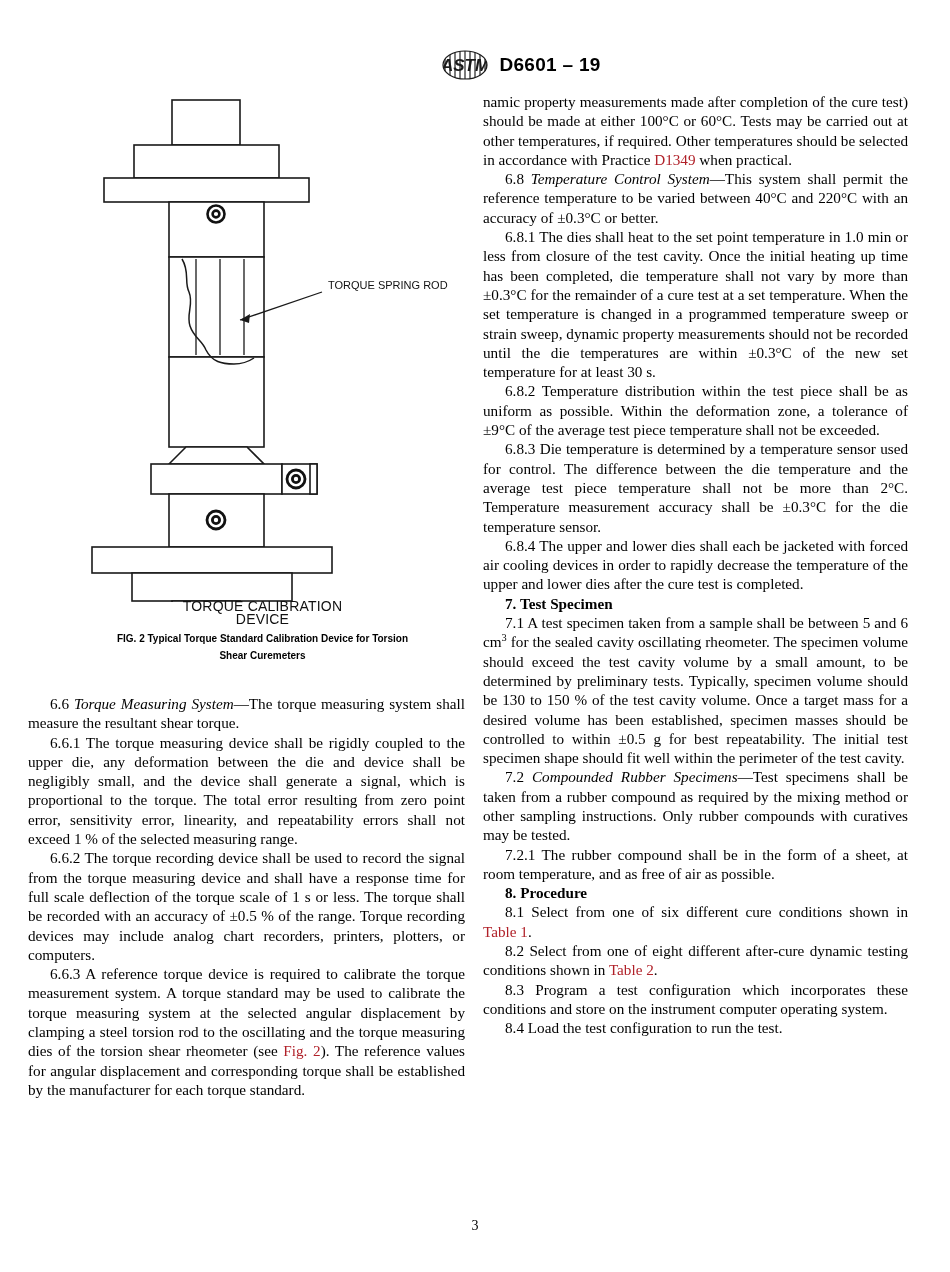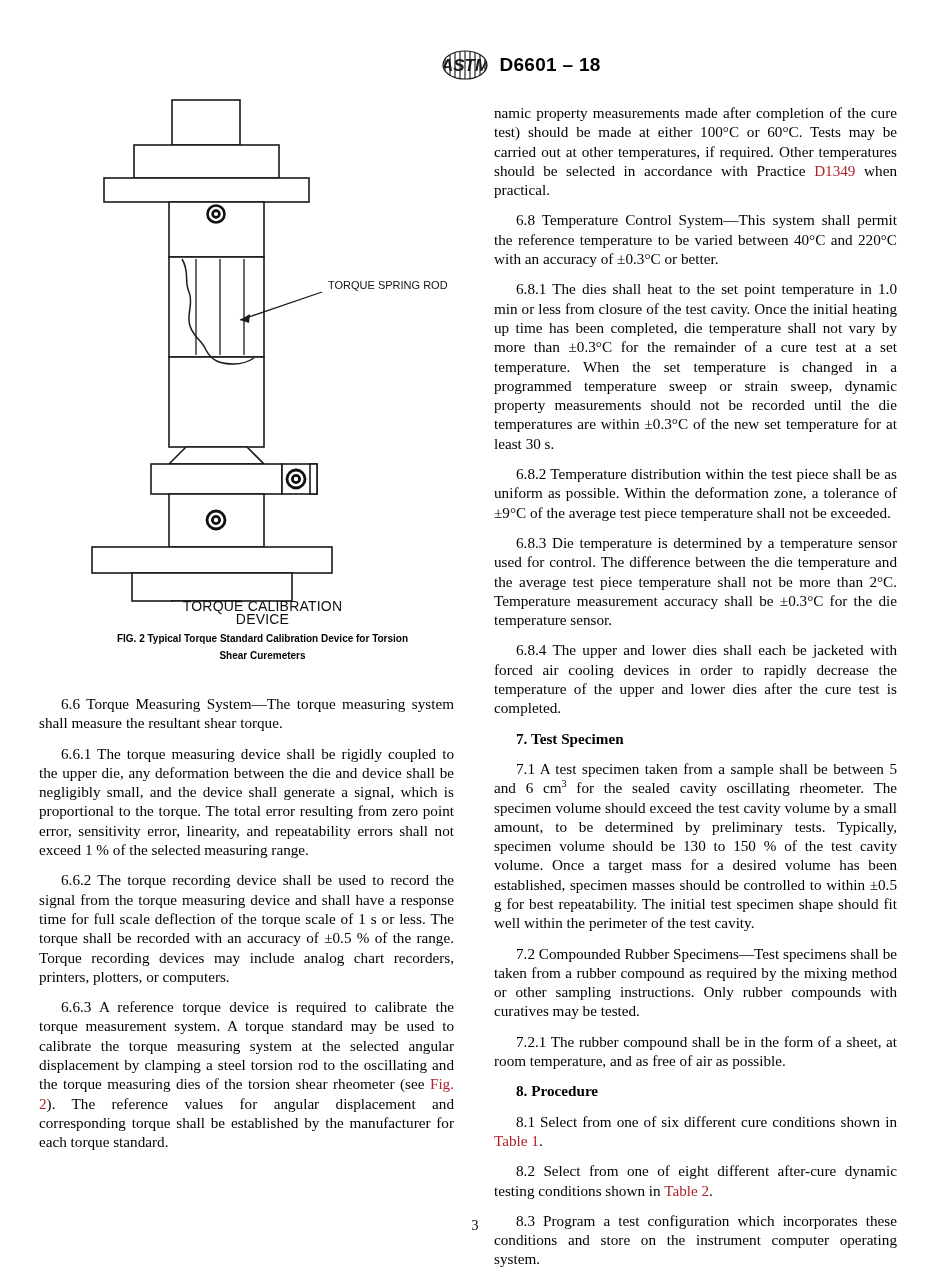--- a/index.html
+++ b/index.html
@@ -50,37 +50,37 @@
     top: 92px;
     width: 437px;
     text-align: justify;
     font-size: 15.2px;
     line-height: 19.3px;
   }
   .col-left  { left: 28px; }
   .col-right { left: 483px; width: 425px; }
 
   .col p {
-    margin: 11px;
+    margin: 0;
     text-indent: 22px;
     text-align: justify;
     text-justify: inter-word;
   }
   .col p.noindent { text-indent: 0; }
 
   .sec-head {
     font-weight: bold;
     margin-top: 11px;
     margin-bottom: 2px;
     text-indent: 0;
     font-size: 15.2px;
   }
   .gap { margin-top: 10px; }
 
-  .ital { }
+  .ital { font-style: italic; }
   .link { color: #b02028; }
   sup { font-size: 0.68em; vertical-align: super; line-height: 0; }
 
   
   .figure-block {
     position: absolute;
     left: 28px;
     top: 96px;
     width: 437px;
   }
@@ -146,21 +146,21 @@
           <line x1="29" y1="0" x2="29" y2="30"></line>
           <line x1="34" y1="0" x2="34" y2="30"></line>
           <line x1="39" y1="0" x2="39" y2="30"></line>
           <line x1="44" y1="0" x2="44" y2="30"></line>
         </g>
         <text x="24" y="21" text-anchor="middle" font-family="'Liberation Sans', sans-serif" font-size="17" font-weight="bold" font-style="italic" fill="#1a1a1a">ASTM</text>
       </g>
       <ellipse cx="24" cy="15" rx="22" ry="14" fill="none" stroke="#1a1a1a" stroke-width="1.2"></ellipse>
     </svg>
   </span>
-  <span class="doc-designation">D6601 – 18</span>
+  <span class="doc-designation">D6601 – 19</span>
 </div>
 
 <div class="col col-left">
 
   <div class="figure-block" style="position:relative; left:16px; top:0;">
     <div class="figure-art">
       <svg width="437" height="510" viewBox="0 0 437 510">
         <g fill="#ffffff" stroke="#1a1a1a" stroke-width="1.6" stroke-linejoin="miter">
 
           <rect x="128" y="8" width="68" height="45"></rect>

